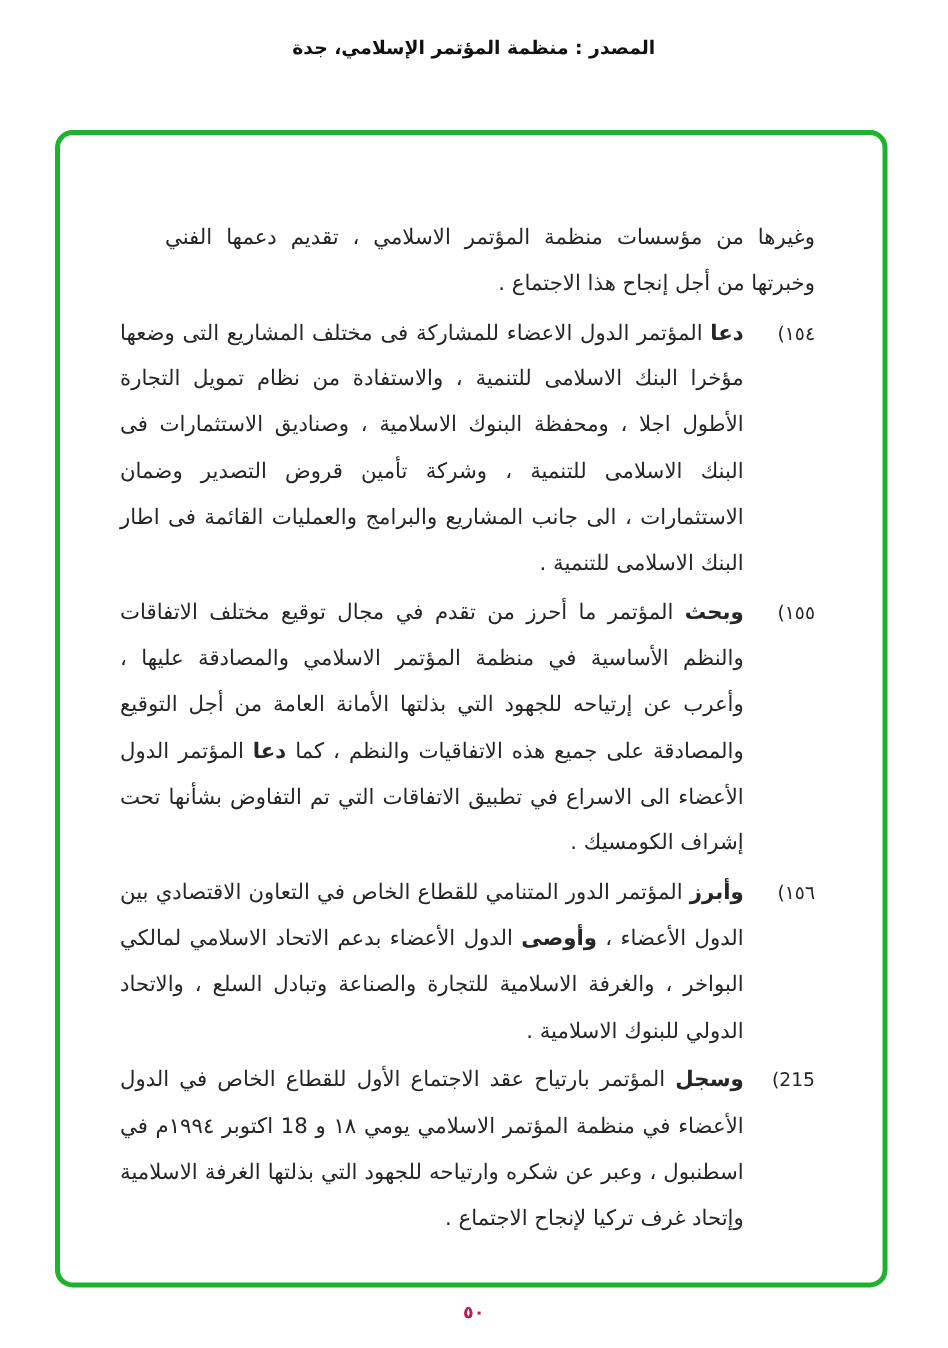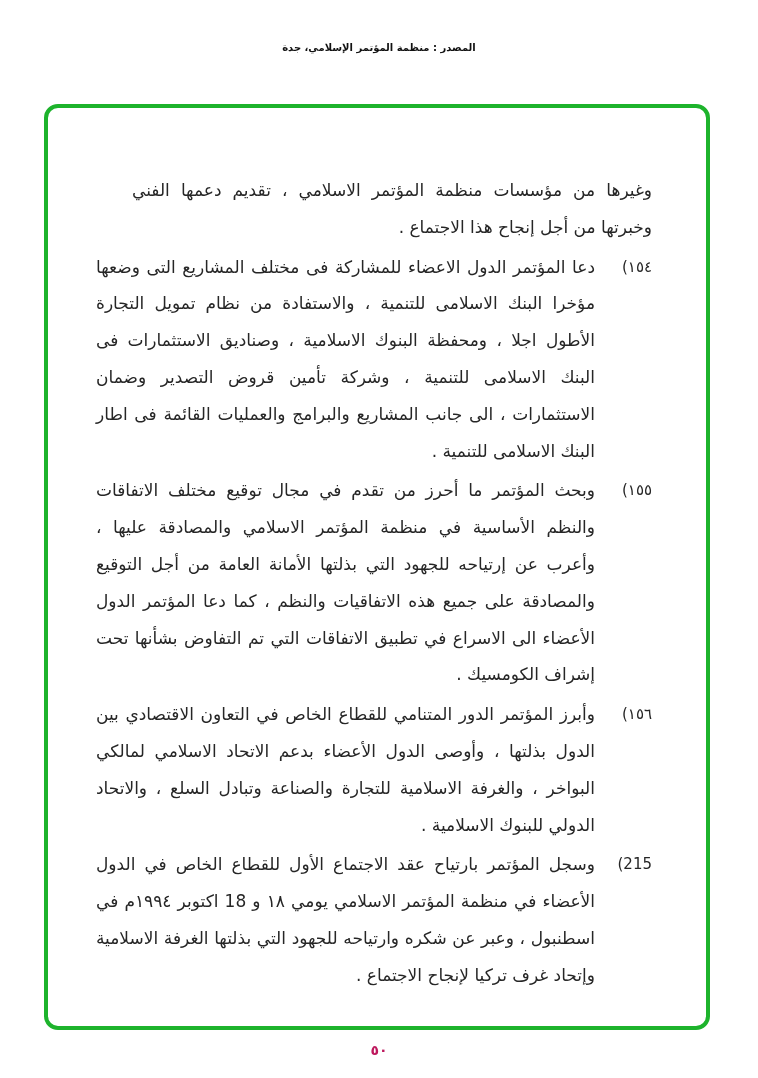--- a/index.html
+++ b/index.html
@@ -5,38 +5,38 @@
   html,body{margin:0;padding:0;}
   body{
     width:758px;height:1078px;position:relative;background:#ffffff;
     font-family:"DejaVu Sans",sans-serif;color:#1e1e1e;overflow:hidden;
   }
   .header{
     position:absolute;top:30px;left:34px;right:34px;
     direction:rtl;text-align:center;font-weight:bold;color:#111;
   }
   .header-line1{font-size:13px;line-height:18px;letter-spacing:0;}
-  .header-line2{font-size:10px;line-height:16px;margin-top:10px;}
+  .header-line2{font-size:15px;line-height:16px;}
   .green-box{
     position:absolute;left:44px;top:104px;width:658px;height:918px;
     border:4px solid #1db32c;border-radius:14px;background:#fff;
   }
   .content{
     position:absolute;top:64px;right:54px;left:48px;
     direction:rtl;text-align:justify;
     font-size:17px;line-height:36.8px;color:#262626;
   }
   .intro{margin-left:36px;margin-bottom:3px;}
   .para{position:relative;padding-right:57px;margin-top:3px;}
   .pnum{
     position:absolute;right:0;top:0;white-space:nowrap;
     font-size:15px;color:#262626;
   }
   .ptext{text-align:justify;}
-  .b{font-weight:normal;}
+  .b{font-weight:bold;}
   .pagenum{
     position:absolute;left:0;right:0;top:1042px;
     text-align:center;font-size:14px;font-weight:bold;color:#be185d;
   }
 </style>
 </head>
 <body>
 
 <div class="header">
   <div class="header-line2">المصدر :  منظمة المؤتمر الإسلامي، جدة</div>
@@ -49,21 +49,21 @@
         <div class="para">
           <span class="pnum">١٥٤)</span>
           <div class="ptext"><span class="b">دعا</span><span> المؤتمر الدول الاعضاء للمشاركة فى مختلف المشاريع التى وضعها مؤخرا البنك الاسلامى للتنمية ، والاستفادة من نظام تمويل التجارة الأطول اجلا ، ومحفظة البنوك الاسلامية ، وصناديق الاستثمارات فى البنك الاسلامى للتنمية ، وشركة تأمين قروض التصدير وضمان الاستثمارات ، الى جانب المشاريع والبرامج والعمليات القائمة فى اطار البنك الاسلامى للتنمية .</span></div>
         </div>
         <div class="para">
           <span class="pnum">١٥٥)</span>
           <div class="ptext"><span class="b">وبحث</span><span> المؤتمر ما أحرز من تقدم في مجال توقيع مختلف الاتفاقات والنظم الأساسية في منظمة المؤتمر الاسلامي والمصادقة عليها ، وأعرب عن إرتياحه للجهود التي بذلتها الأمانة العامة من أجل التوقيع والمصادقة على جميع هذه الاتفاقيات والنظم ، كما </span><span class="b">دعا</span><span> المؤتمر الدول الأعضاء الى الاسراع في تطبيق الاتفاقات التي تم التفاوض بشأنها تحت إشراف الكومسيك .</span></div>
         </div>
         <div class="para">
           <span class="pnum">١٥٦)</span>
-          <div class="ptext"><span class="b">وأبرز</span><span> المؤتمر الدور المتنامي للقطاع الخاص في التعاون الاقتصادي بين الدول بذلتها ، </span><span class="b">وأوصى</span><span> الدول الأعضاء بدعم الاتحاد الاسلامي لمالكي البواخر ، والغرفة الاسلامية للتجارة والصناعة وتبادل السلع ، والاتحاد الدولي للبنوك الاسلامية .</span></div>
+          <div class="ptext"><span class="b">وأبرز</span><span> المؤتمر الدور المتنامي للقطاع الخاص في التعاون الاقتصادي بين الدول الأعضاء ، </span><span class="b">وأوصى</span><span> الدول الأعضاء بدعم الاتحاد الاسلامي لمالكي البواخر ، والغرفة الاسلامية للتجارة والصناعة وتبادل السلع ، والاتحاد الدولي للبنوك الاسلامية .</span></div>
         </div>
         <div class="para">
           <span class="pnum">215)</span>
           <div class="ptext"><span class="b">وسجل</span><span> المؤتمر بارتياح عقد الاجتماع الأول للقطاع الخاص في الدول الأعضاء في منظمة المؤتمر الاسلامي يومي ١٨ و 18 اكتوبر ١٩٩٤م في اسطنبول ، وعبر عن شكره وارتياحه للجهود التي بذلتها الغرفة الاسلامية وإتحاد غرف تركيا لإنجاح الاجتماع .</span></div>
         </div>
       </div>
   </div>
 </div>
 
 <div class="pagenum">٥٠</div>

